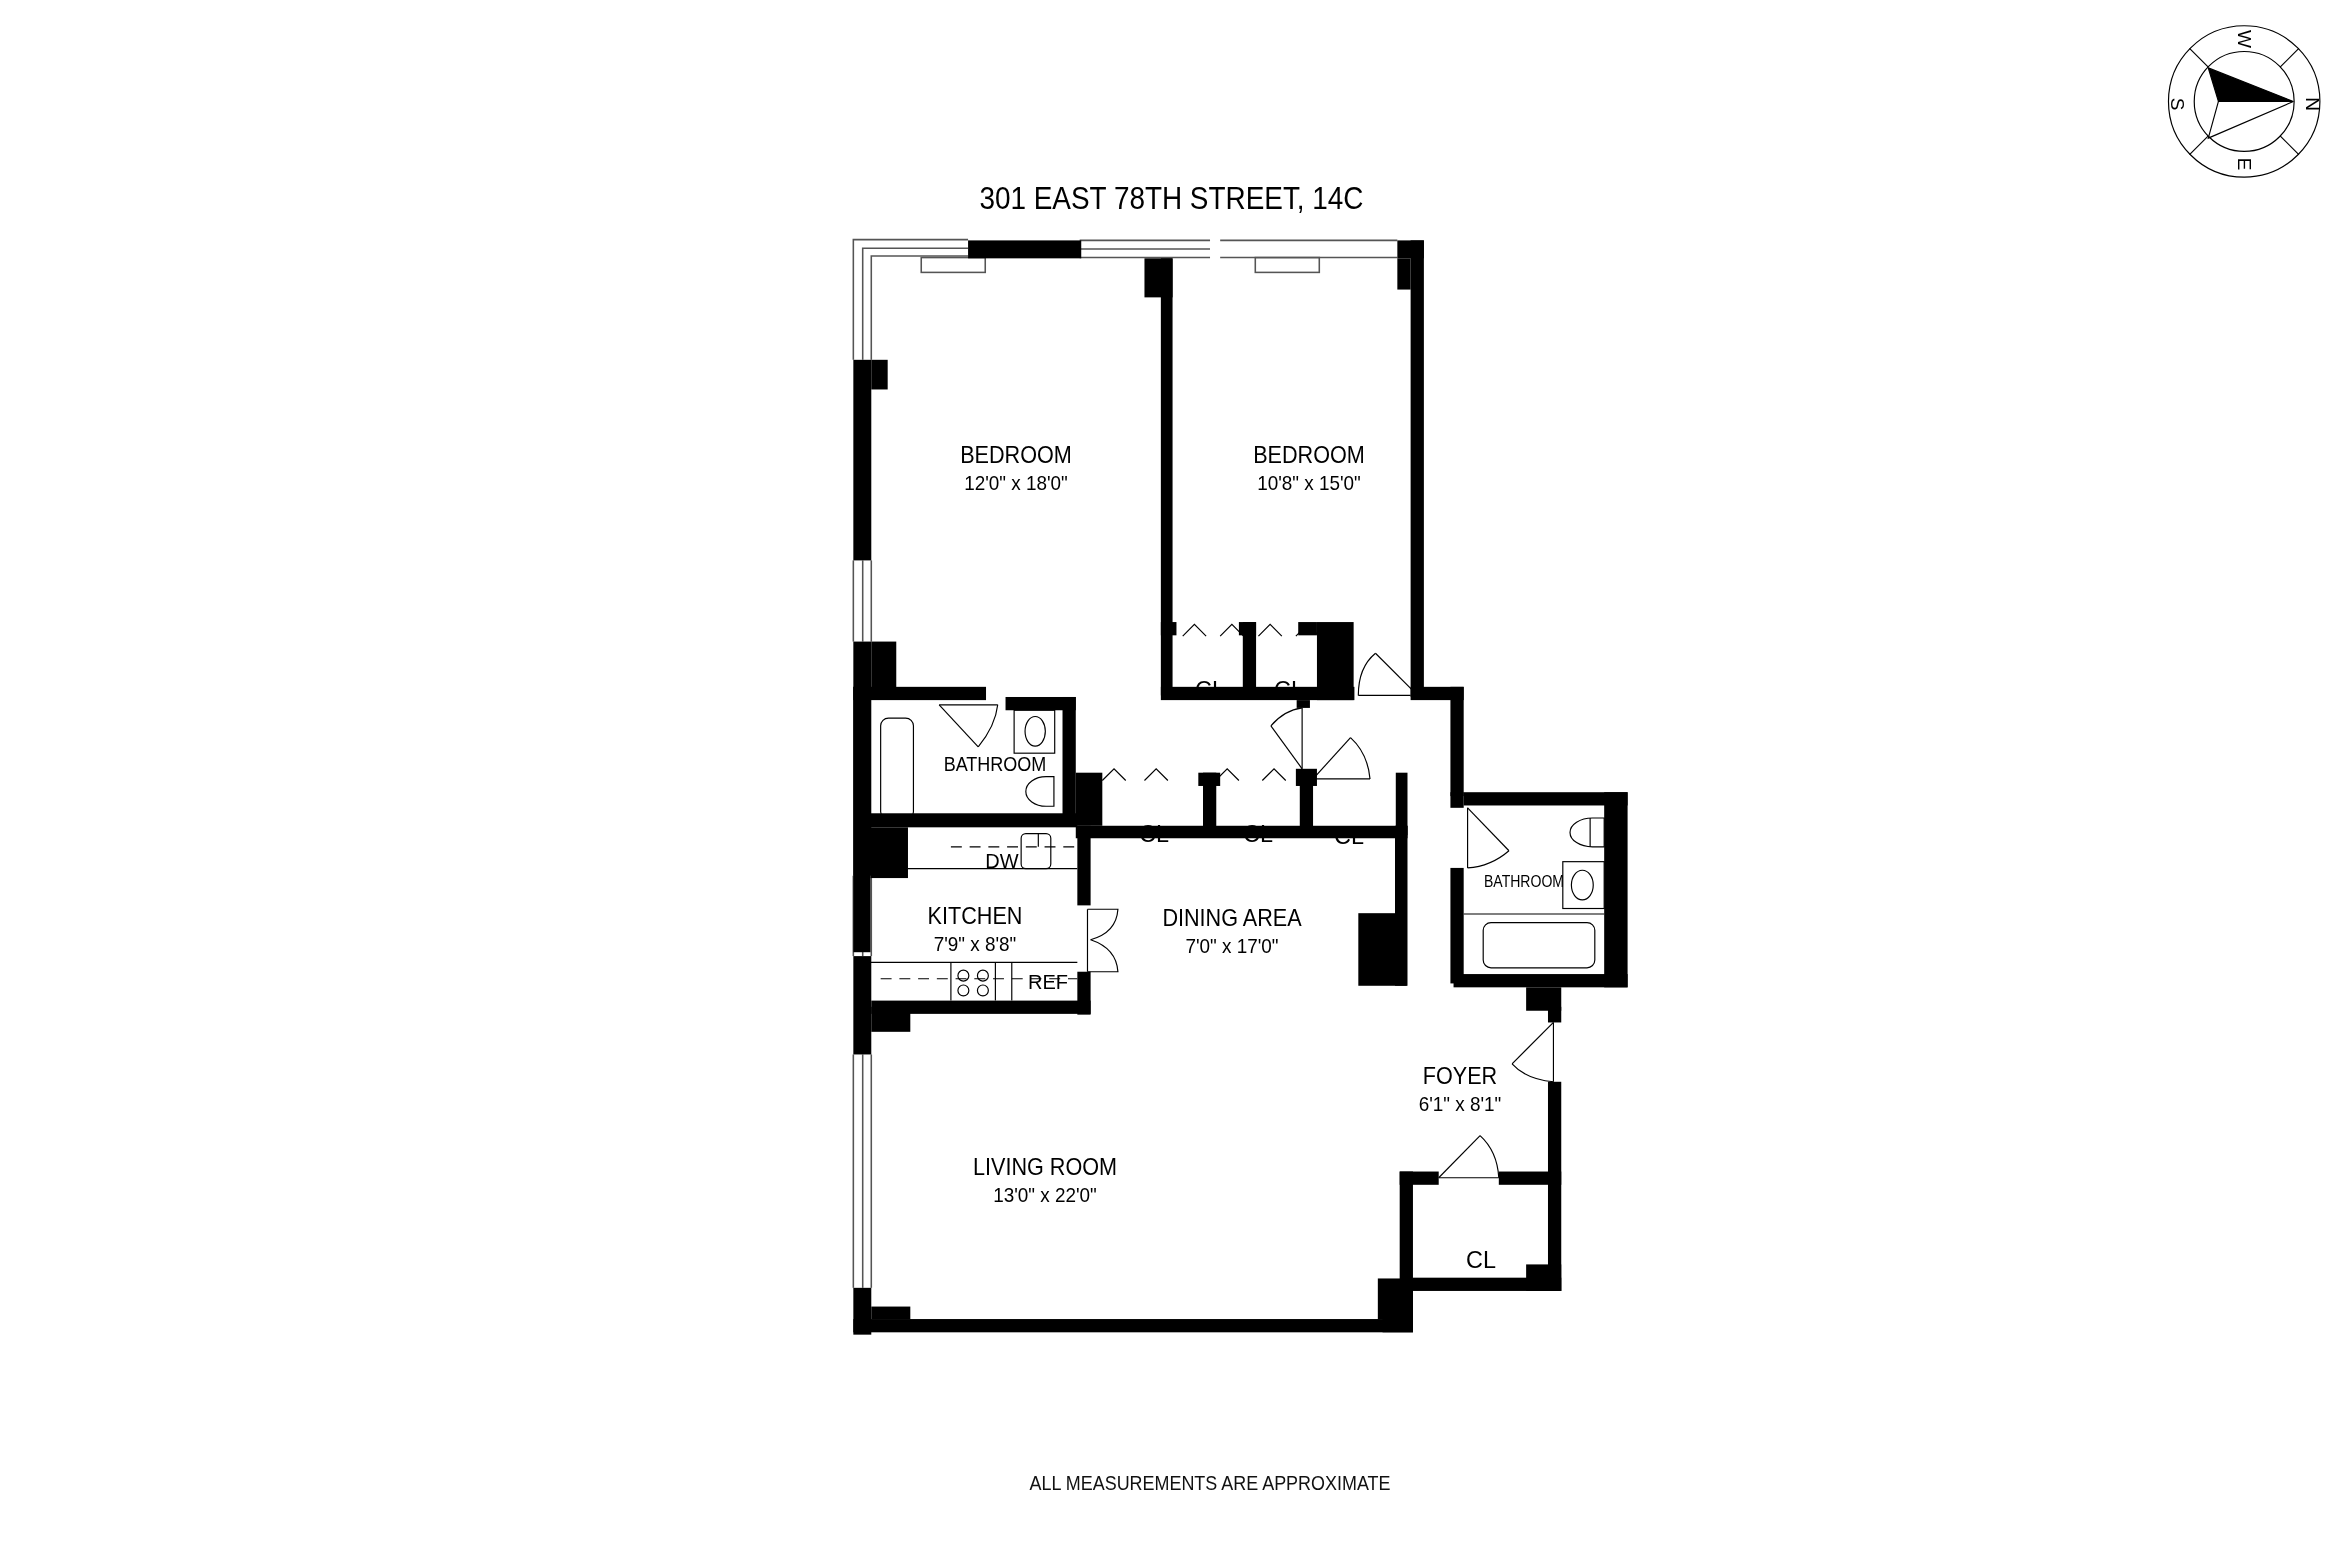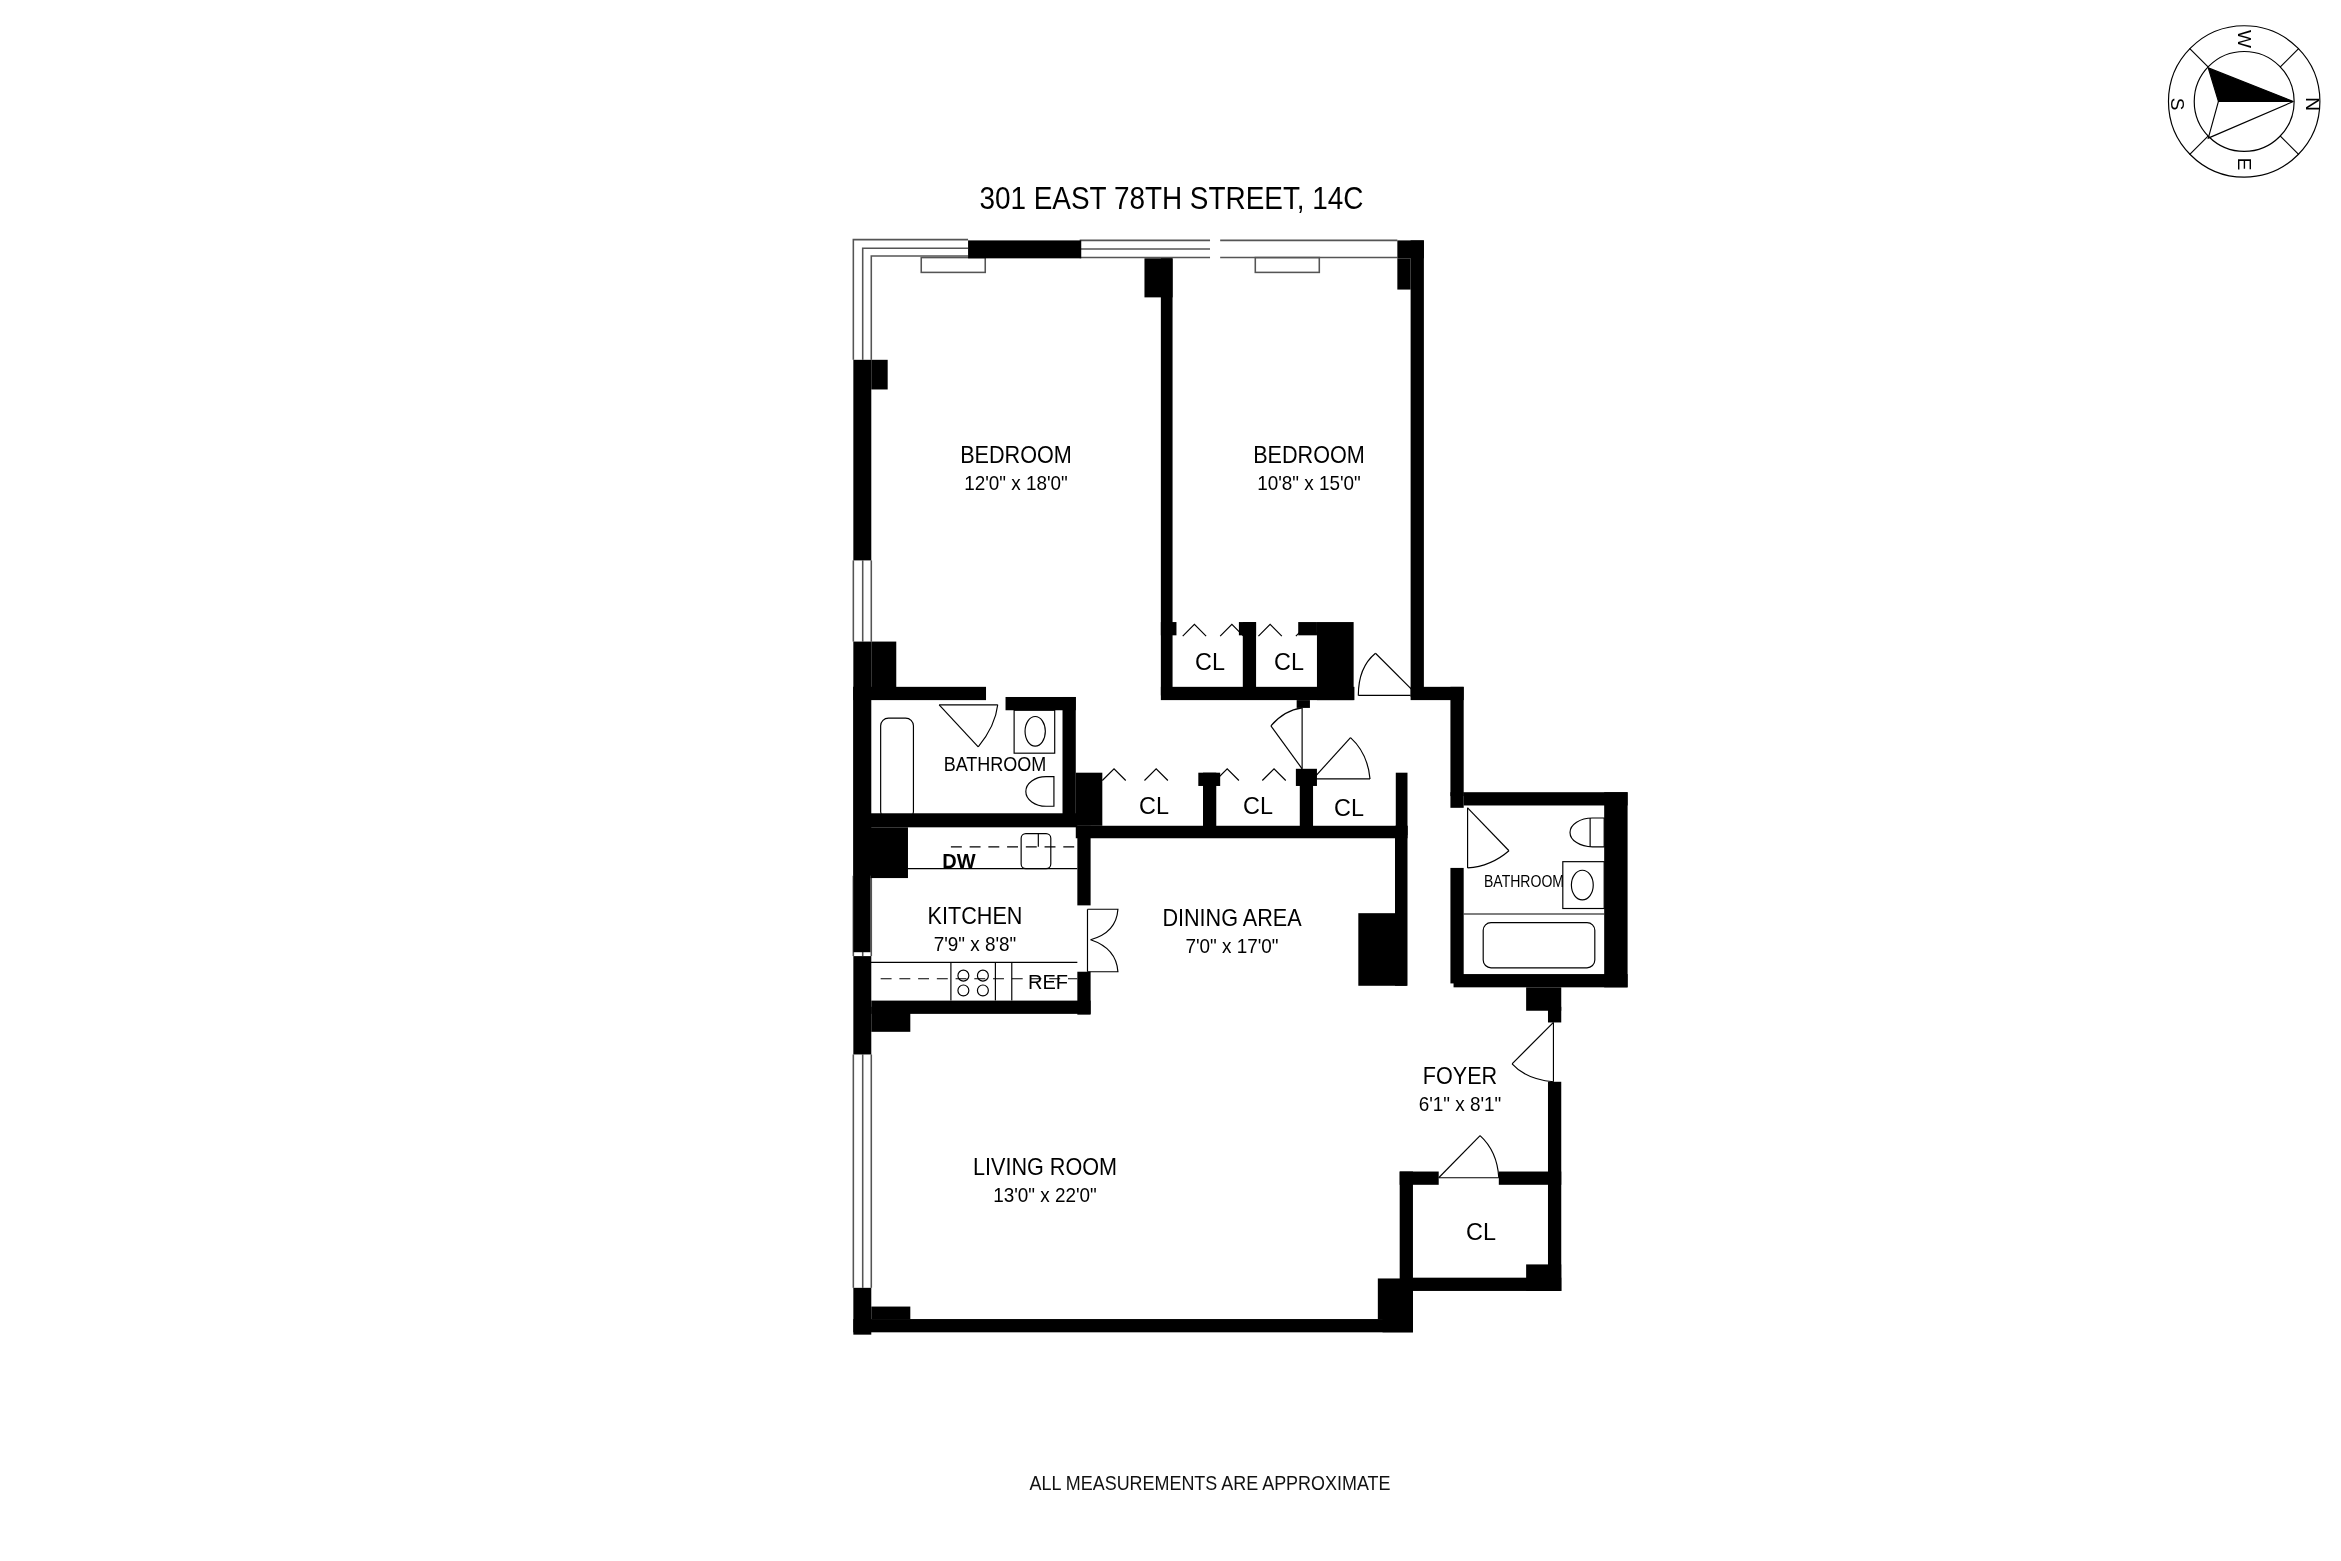--- a/index.html
+++ b/index.html
@@ -5,21 +5,21 @@
   html,body{margin:0;padding:0;background:#ffffff;}
   body{width:2342px;height:1561px;position:relative;overflow:hidden;font-family:"Liberation Sans",sans-serif;}
   #plan{position:absolute;left:0;top:0;width:2342px;height:1561px;}
   .title{position:absolute;left:859px;top:181px;width:625px;text-align:center;font-size:31px;color:#000;letter-spacing:0;transform:scaleX(0.9);}
   .footer{position:absolute;left:976px;top:1472px;width:468px;text-align:center;font-size:19.5px;color:#111;transform:scaleX(0.92);}
   .lbl{position:absolute;text-align:center;color:#000;line-height:1.2;transform:translateX(-50%) scaleX(0.9);white-space:nowrap;}
   .lbl .n{display:block;font-size:24px;}
   .lbl .d{display:block;font-size:21px;}
   .lbl.sm .n{font-size:20px;}
   .lbl.xs .n{font-size:15.6px;}
-  .cl{position:absolute;font-size:23.4px;color:#000;transform:translate(-50%,-50%);}
+  .cl{position:absolute;font-size:23.4px;color:#000;transform:translate(-50%,-50%);margin-top:28px;}
   .fx{position:absolute;font-size:20px;color:#000;transform:translate(-50%,-50%);}
   .compass-l{position:absolute;font-size:19px;color:#000;transform:translate(-50%,-50%);}
 </style>
 </head>
 <body>
 
 <svg id="plan" viewBox="0 0 3000 2000" xmlns="http://www.w3.org/2000/svg">
 
   <g fill="none" stroke="#000" stroke-width="1.5">
     <circle cx="2875" cy="130" r="97"></circle>
@@ -250,17 +250,17 @@
   <span class="d">13'0" x 22'0"</span>
 </div>
 
 <div class="cl" style="left:1210px;top:662px;">CL</div>
 <div class="cl" style="left:1289px;top:662px;">CL</div>
 <div class="cl" style="left:1154px;top:806px;">CL</div>
 <div class="cl" style="left:1258px;top:806px;">CL</div>
 <div class="cl" style="left:1349px;top:808px;">CL</div>
 <div class="cl" style="left:1481px;top:1232px;">CL</div>
 
-<div class="fx" style="left:959px;top:861px;font-weight:bold;">DW</div>
+<div class="fx" style="left:1002px;top:861px;">DW</div>
 <div class="fx" style="left:1048px;top:982px;text-align:center;">REF</div>
 
 <div class="footer">ALL MEASUREMENTS ARE APPROXIMATE</div>
 
 
 </body></html>

